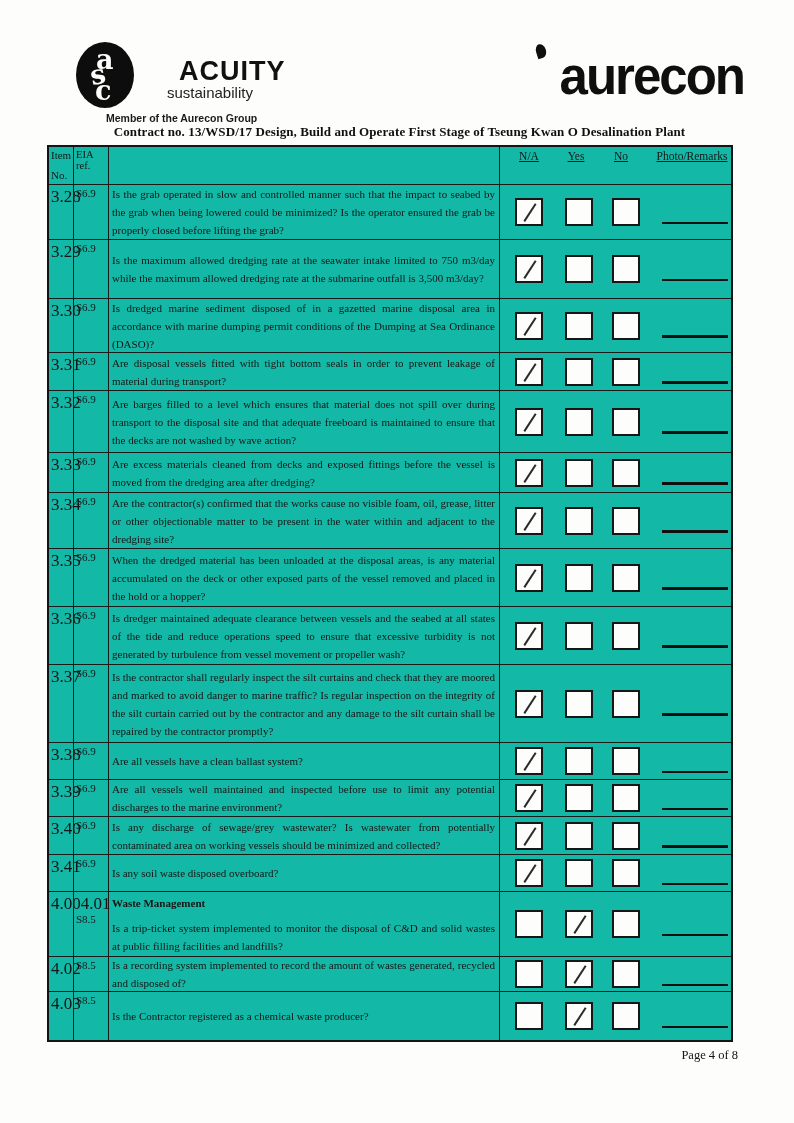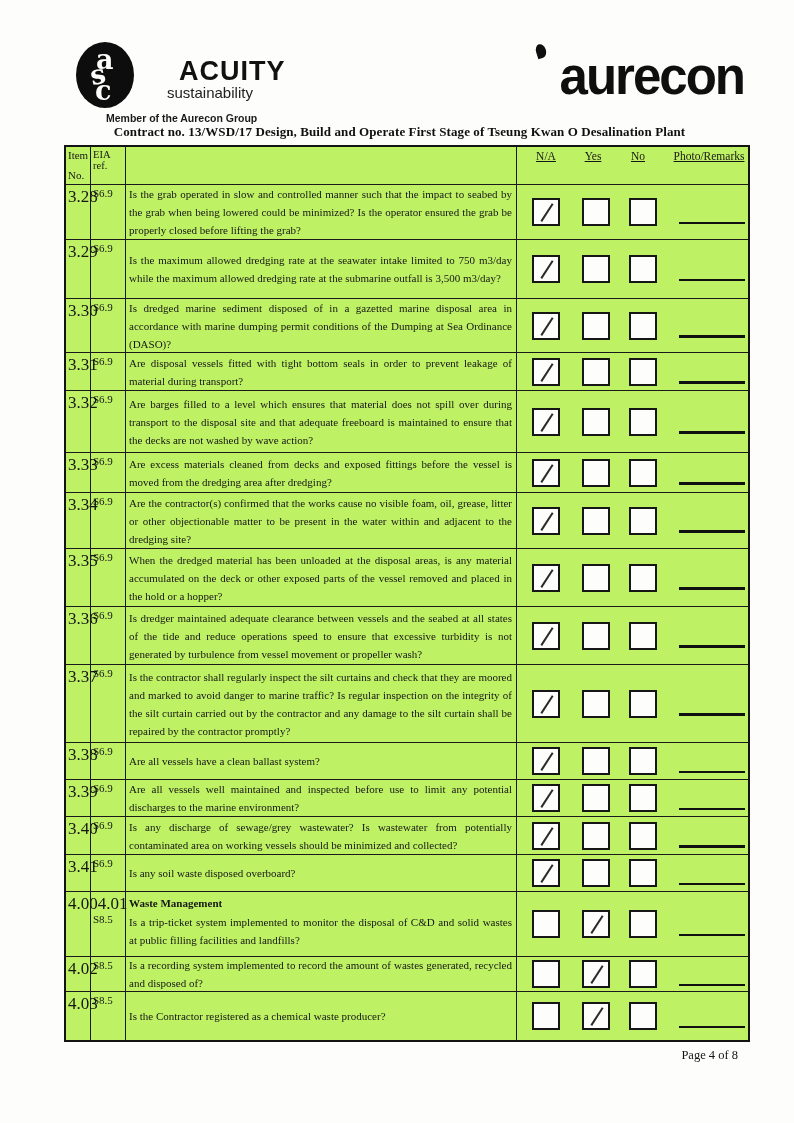--- a/index.html
+++ b/index.html
@@ -19,29 +19,29 @@
   .acuity-tag  { position:absolute; left:105px; top:44px; font-size:15px; color:#222; }
   .acuity-member { position:absolute; left:44px; top:72px; font-size:10.5px; font-weight:bold; color:#1a1a1a; }
   .aurecon { position:absolute; right:50px; top:48px; height:62px; font-family:"Liberation Sans", sans-serif; }
   .aurecon-word { position:relative; font-size:51px; font-weight:800; letter-spacing:-2px; color:#0f0f0f; line-height:58px;margin-left:44px; }
   .aurecon-drop { position:absolute; left:20px; top:-4px; width:10px; height:14px; background:#0f0f0f; border-radius:55% 55% 55% 0; transform:rotate(-18deg); }
 
   
   .title { position:absolute; left:57px; top:124px; width:685px; text-align:center; font-size:13px; font-weight:bold; letter-spacing:0.1px; white-space:nowrap; color:#101010; }
 
   
-  .tbl { position:absolute; left:64px; top:145px; width:686px; border:2px solid #141414; background:#bef264; }
+  .tbl { position:absolute; left:47px; top:145px; width:686px; border:2px solid #141414; background:#14b8a6; }
   .tr { display:grid; grid-template-columns:25px 35px 391px 1fr; border-bottom:1.6px solid #1a1a1a; }
   .tr:last-child { border-bottom:none; }
   .td { min-height:100%; }
   .ti { border-right:1.4px solid #1a1a1a; font-size:17px; padding:2px 0 0 2px; }
   .te { border-right:1.4px solid #1a1a1a; font-size:11px; padding:2px 0 0 2px; }
   .tq { border-right:1.6px solid #1a1a1a; font-size:11px; line-height:18px; display:flex; align-items:center; padding:1px 4px 1px 3px; overflow:hidden; }
   .tq .qt { display:block; width:100%; text-align:justify; }
-  .tq-sec { flex-direction:column; align-items:stretch; justify-content:flex-start; padding-top:2px; }
+  .tq-sec { flex-direction:column; align-items:stretch; justify-content:space-between; padding-top:2px; }
   .tq-sec .sec { font-weight:bold; display:block; line-height:19px; }
   .ti-stack { display:flex; flex-direction:row; line-height:19px;align-items:center; }
   .te-l2 { display:block; margin-top:19px; }
 
   
   .tr-h { height:38px; }
   .th-item { display:flex; flex-direction:column; justify-content:space-between; padding:2px 0 3px 2px; font-size:11px; border-right:1.4px solid #1a1a1a; }
   .th-eia { font-size:10.5px; padding:2px 7px 0 2px; border-right:1.6px solid #1a1a1a; }
   .th-blank { border-right:1.6px solid #1a1a1a; }
   .th-check { position:relative; font-size:11.5px; }

